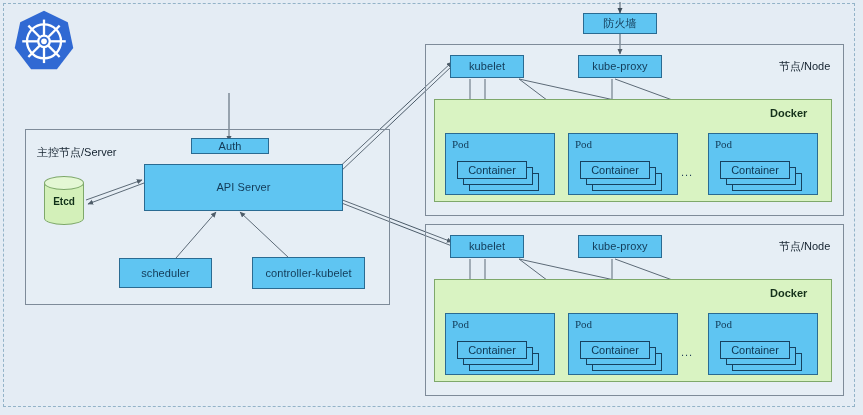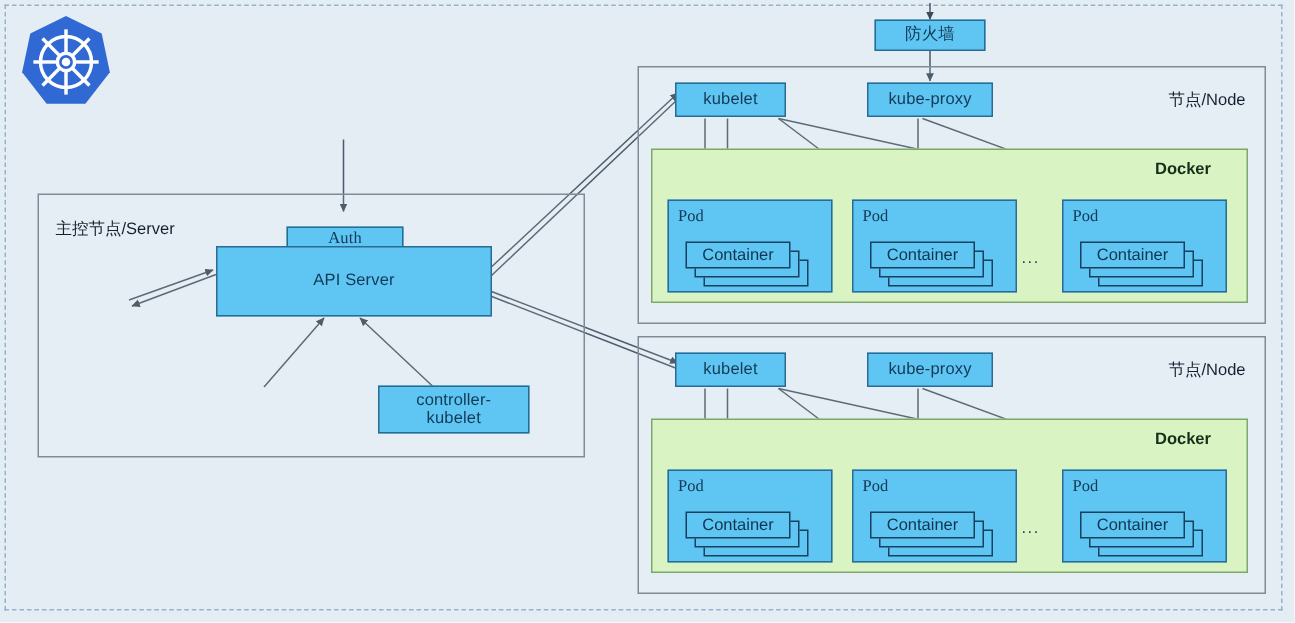--- a/index.html
+++ b/index.html
@@ -167,28 +167,34 @@
         <line x1="73" y1="26" x2="56" y2="43"></line>
         <line x1="44" y1="55" x2="27" y2="72"></line>
       </g>
       <circle cx="50" cy="49" r="4.2" fill="#ffffff"></circle>
     </svg>
   </div>
 
   <div class="group" style="left:25px;top:129px;width:365px;height:176px;"></div>
   <div class="group-label" style="left:37px;top:145px;">主控节点/Server</div>
 
-
-
-  <div class="box" style="left:191px;top:151px;width:78px;height:16px;font-family:Liberation Serif, serif;">Auth</div>
-
-  <div class="box" style="left:144px;top:164px;width:184px;height:47px;">API Server</div>
-
-
-  <div class="box" style="left:252px;top:257px;width:101px;height:32px;flex-direction:column;">
+  <div class="etcd" style="left:44px;top:176px;width:40px;height:52px;">
+    <div class="body"></div>
+    <div class="top"></div>
+    <div class="txt">Etcd</div>
+  </div>
+
+
+  <div class="box" style="left:191px;top:138px;width:78px;height:16px;">Auth</div>
+
+  <div class="box" style="left:144px;top:164px;width:199px;height:47px;">API Server</div>
+
+  <div class="box" style="left:119px;top:258px;width:93px;height:30px;">scheduler</div>
+
+  <div class="box" style="left:252px;top:257px;width:113px;height:32px;flex-direction:row;">
     <span>controller-</span>
     <span>kubelet</span>
   </div>
 
   <div class="box" style="left:583px;top:13px;width:74px;height:21px;text-align:right;">防火墙</div>
 
   <div class="group" style="left:425px;top:44px;width:419px;height:172px;"></div>
   <div class="group-label" style="left:779px;top:59px;">节点/Node</div>
 
   <div class="box" style="left:450px;top:55px;width:74px;height:23px;">kubelet</div>

